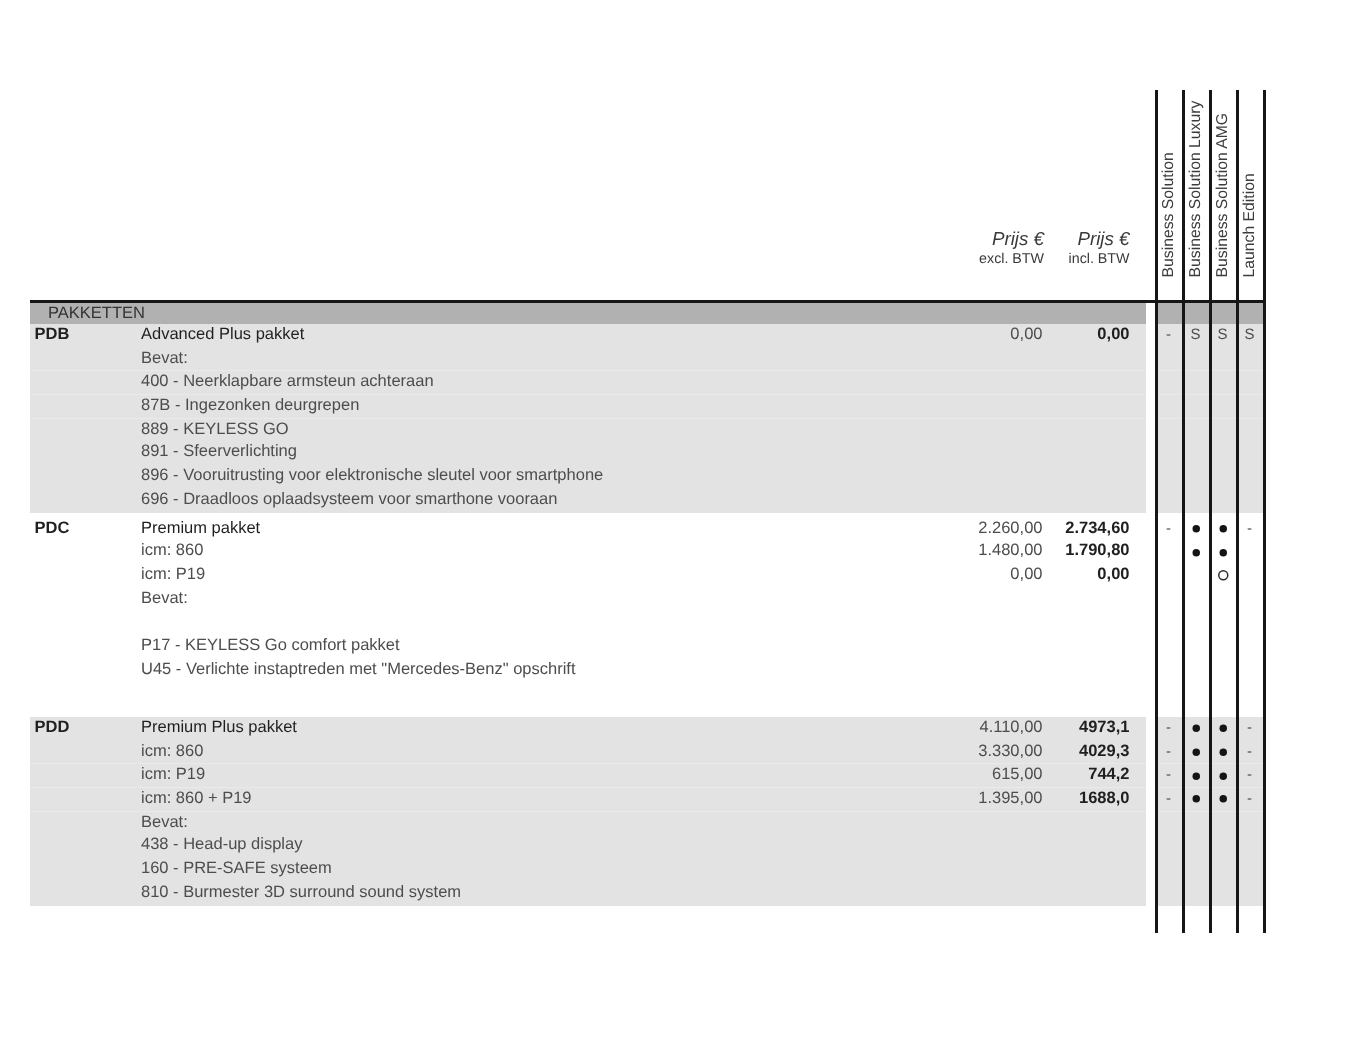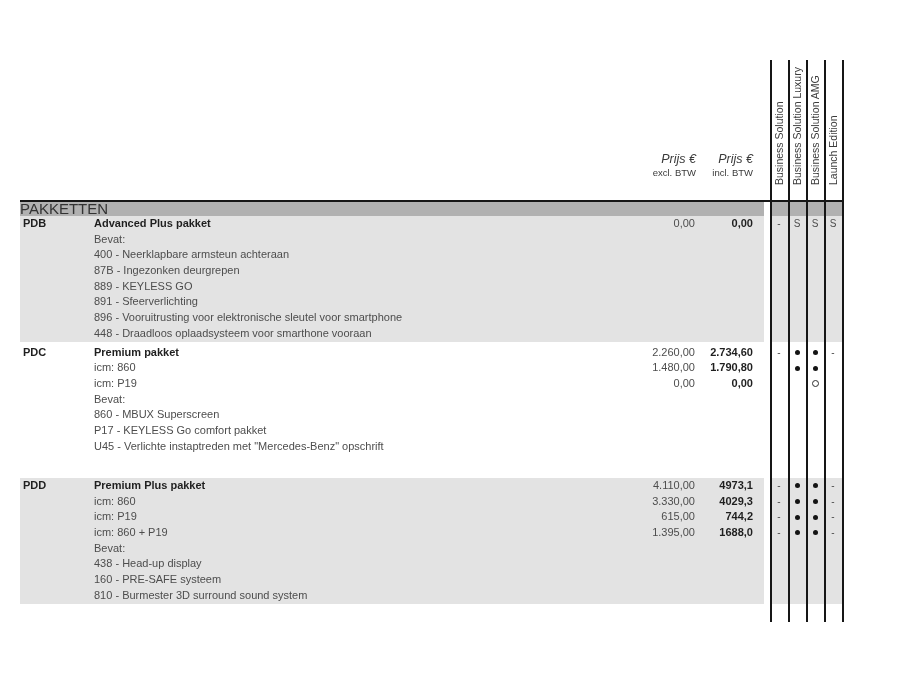--- a/index.html
+++ b/index.html
@@ -35,27 +35,27 @@
   
   .table{position:absolute;left:20px;top:202px;width:822px;}
   .row{display:flex;height:15.7px;line-height:15.7px;font-size:11px;}
   .row-main{width:744px;display:flex;}
   .row-gap{width:6px;background:#ffffff;}
   .row-opts{width:72px;display:flex;}
   .opt-cell{width:18px;display:flex;align-items:center;justify-content:center;
             font-size:10px;color:#4d4d4d;}
   .cell-code{width:74px;padding-left:3px;box-sizing:border-box;font-weight:bold;color:#1f1f1f;}
   .cell-desc{width:486px;color:#4d4d4d;overflow:hidden;white-space:nowrap;}
-  .cell-desc.bold{font-weight:bold;color:#1f1f1f;}
+  .cell-desc.bold{font-weight:normal;color:#1f1f1f;}
   .cell-excl{width:115px;text-align:right;color:#4d4d4d;}
   .cell-incl{width:58px;text-align:right;font-weight:bold;color:#1f1f1f;}
 
   .band{height:14px;line-height:14px;}
   .band .row-main,.band .row-opts{background:#b1b1b1;}
-  .band-label{padding-left:0;font-size:15px;color:#333333;width:727px;}
+  .band-label{padding-left:12px;font-size:11px;color:#333333;width:727px;}
 
   .section.shaded .row-main,.section.shaded .row-opts{background:#e3e3e3;}
   .section.white .row-main,.section.white .row-opts{background:#ffffff;}
   .section.padded-top{padding-top:3px;}
   .pad-b5{padding-bottom:5px;} .pad-b2{padding-bottom:2px;}
 
   .dot{width:5px;height:5px;border-radius:50%;background:#141414;display:inline-block;}
   .ring{width:5px;height:5px;border-radius:50%;border:1.2px solid #2e2e2e;background:transparent;display:inline-block;}
 </style>
 </head>
@@ -201,21 +201,21 @@
             <div class="row-opts">
               <div class="opt-cell"></div>
               <div class="opt-cell"></div>
               <div class="opt-cell"></div>
               <div class="opt-cell"></div>
             </div>
           </div>
           <div class="row">
             <div class="row-main">
               <div class="cell-code"></div>
-              <div class="cell-desc">448 - Draadloos oplaadsysteem voor smarthone vooraan</div>
+              <div class="cell-desc">696 - Draadloos oplaadsysteem voor smarthone vooraan</div>
               <div class="cell-excl"></div>
               <div class="cell-incl"></div>
             </div>
             <div class="row-gap"></div>
             <div class="row-opts">
               <div class="opt-cell"></div>
               <div class="opt-cell"></div>
               <div class="opt-cell"></div>
               <div class="opt-cell"></div>
             </div>
@@ -288,21 +288,20 @@
             <div class="row-opts">
               <div class="opt-cell"></div>
               <div class="opt-cell"></div>
               <div class="opt-cell"></div>
               <div class="opt-cell"></div>
             </div>
           </div>
           <div class="row">
             <div class="row-main">
               <div class="cell-code"></div>
-              <div class="cell-desc">860 - MBUX Superscreen</div>
               <div class="cell-excl"></div>
               <div class="cell-incl"></div>
             </div>
             <div class="row-gap"></div>
             <div class="row-opts">
               <div class="opt-cell"></div>
               <div class="opt-cell"></div>
               <div class="opt-cell"></div>
               <div class="opt-cell"></div>
             </div>

